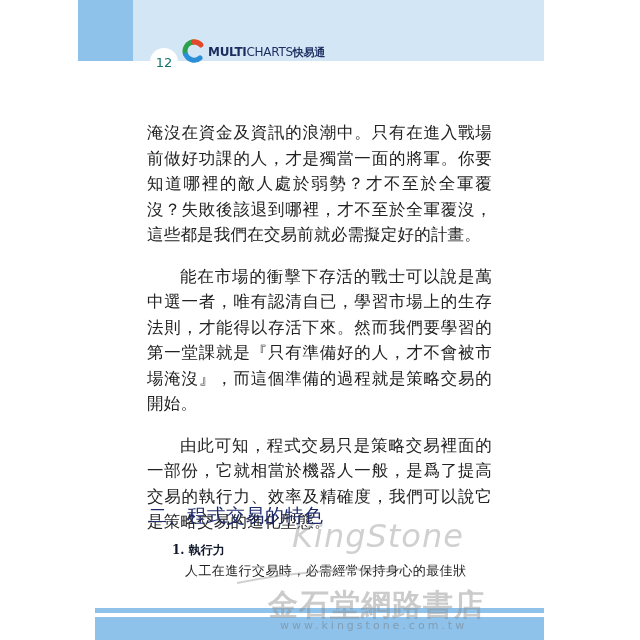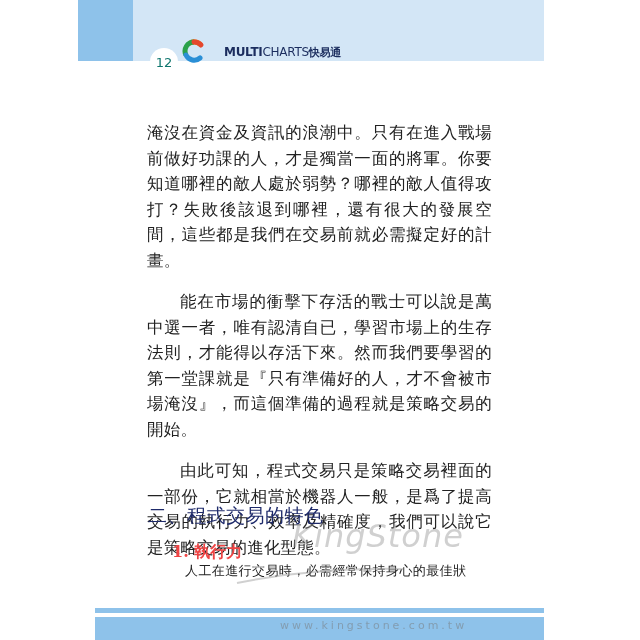--- a/index.html
+++ b/index.html
@@ -29,21 +29,20 @@
       display: flex; align-items: center; justify-content: center;
     }
     .logo {
       position: absolute; left: 182px; top: 39px; width: 24px; height: 24px;
     }
     .brand {
       position: absolute; left: 208px; top: 45px;
       font-family: "DejaVu Sans", sans-serif;
       font-size: 12px; color: #1b2d5e; letter-spacing: -0.3px;
       white-space: nowrap;
-      margin-left: 16px;
     }
     .brand .bold { font-weight: bold; }
     .brand .light { font-weight: normal; }
     .brand .cn { font-weight: bold; font-size: 11px; }
 
     
     .body {
       position: absolute; left: 147px; top: 120px; width: 345px;
       font-size: 16.5px; line-height: 25.5px; color: #222;
       text-align: justify;
@@ -52,21 +51,21 @@
     .body p { margin: 0 0 14px 0; }
     .body p.indent { text-indent: 2em; margin-top: 16px; }
     .section-title {
       position: absolute; left: 148px; top: 503px;
       font-size: 19px; font-weight: normal; color: #1e2a6a;
       letter-spacing: 0.5px;
       text-align: right;
     }
     .sub-title {
       position: absolute; left: 172px; top: 542px;
-      font-size: 16px; font-weight: bold; color: #ef4444; text-align: center;
+      font-size: 12px; font-weight: bold; color: #0f172a; text-align: center;
     }
     .sub-body {
       position: absolute; left: 185px; top: 562px;
       font-size: 13px; color: #222; letter-spacing: 0.4px; white-space: nowrap;
     }
 
     
     .wm-en {
       position: absolute; left: 292px; top: 517px;
       font-family: "DejaVu Sans", sans-serif;
@@ -110,31 +109,32 @@
     <path d="M18 5 A9 9 0 1 0 18 19" fill="none" stroke="#f08a24" stroke-width="5" stroke-linecap="round" stroke-dasharray="10 40"></path>
     <path d="M12 3 A9 9 0 0 0 4 16" fill="none" stroke="#2aa14a" stroke-width="5"></path>
     <path d="M4 16 A9 9 0 0 0 18 19" fill="none" stroke="#2a8fd6" stroke-width="5" stroke-linecap="round"></path>
     <path d="M12 3 A9 9 0 0 1 19 6" fill="none" stroke="#e4472d" stroke-width="5" stroke-linecap="round"></path>
   </svg>
   <div class="brand">
     <span class="bold">MULTI</span><span class="light">CHARTS</span><span class="cn">快易通</span>
   </div>
 
   <div class="body">
-    <p>淹沒在資金及資訊的浪潮中。只有在進入戰場前做好功課的人，才是獨當一面的將軍。你要知道哪裡的敵人處於弱勢？哪裡的敵人值得攻打？失敗後該退到哪裡，還有很大的發展空間，這些都是我們在交易前就必需擬定好的計畫。</p>
+    <p>淹沒在資金及資訊的浪潮中。只有在進入戰場前做好功課的人，才是獨當一面的將軍。你要知道哪裡的敵人處於弱勢？才不至於全軍覆沒？失敗後該退到哪裡，才不至於全軍覆沒，這些都是我們在交易前就必需擬定好的計畫。</p>
     <p class="indent">能在市場的衝擊下存活的戰士可以說是萬中選一者，唯有認清自已，學習市場上的生存法則，才能得以存活下來。然而我們要學習的第一堂課就是『只有準備好的人，才不會被市場淹沒』，而這個準備的過程就是策略交易的開始。</p>
     <p class="indent">由此可知，程式交易只是策略交易裡面的一部份，它就相當於機器人一般，是爲了提高交易的執行力、效率及精確度，我們可以說它是策略交易的進化型態。</p>
   </div>
 
   <div class="section-title">二、程式交易的特色</div>
   <div class="sub-title">1. 執行力</div>
   <div class="sub-body">人工在進行交易時，必需經常保持身心的最佳狀</div>
 
   <div class="wm-en">KingStone</div>
   <svg class="wm-swoosh" viewBox="0 0 170 20">
     <path d="M2 18 Q 80 2 168 4" fill="none" stroke="rgba(150,150,150,0.45)" stroke-width="2"></path>
   </svg>
 
   <div class="footer-strip"></div>
   <div class="footer-band"></div>
 
+  <div class="wm-cn">金石堂網路書店</div>
   <div class="wm-url">www.kingstone.com.tw</div>
 </div>
 
 </body></html>

